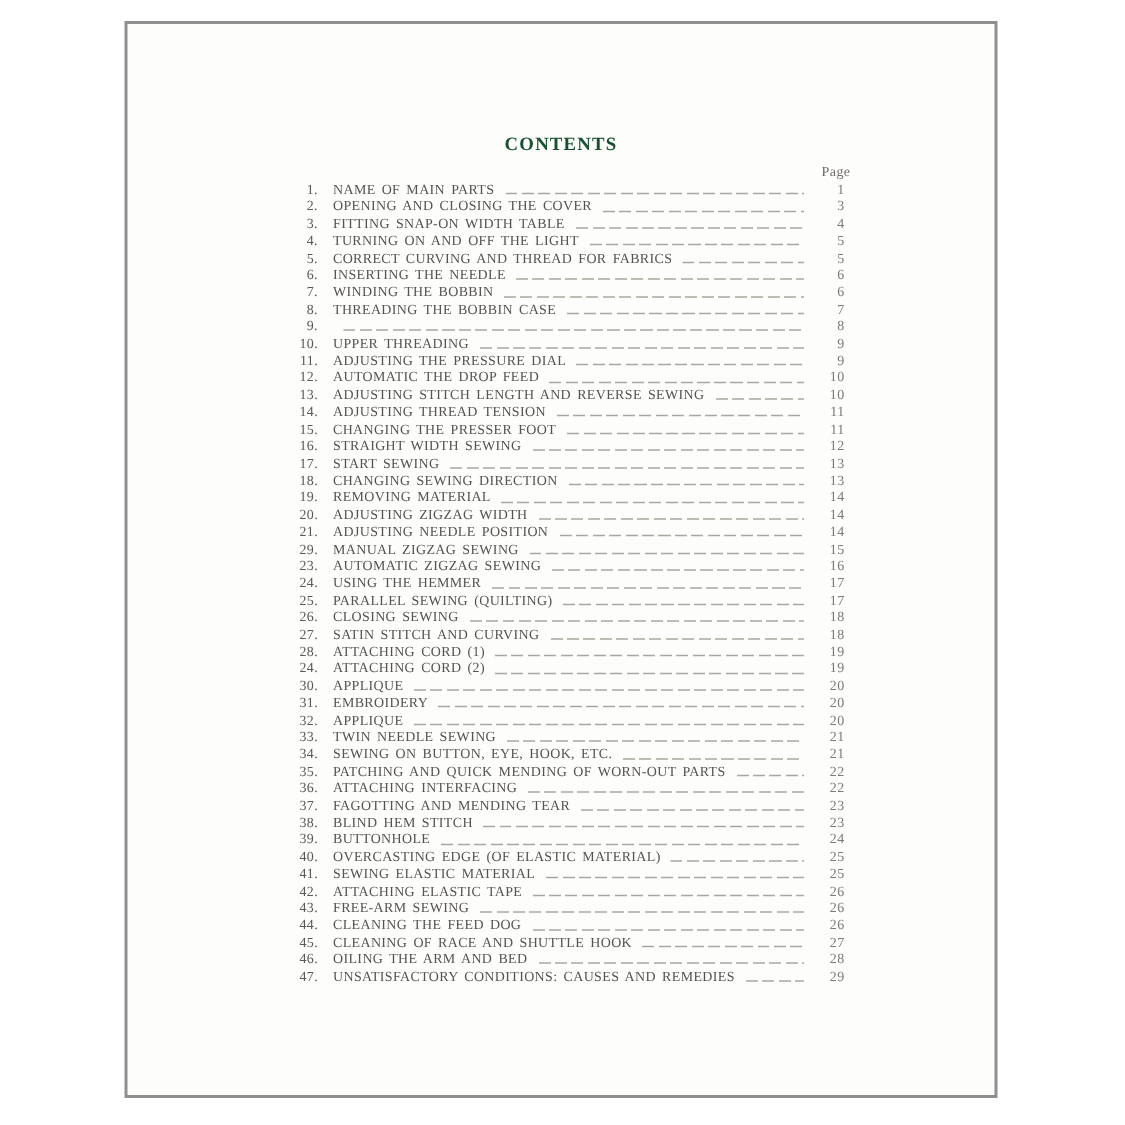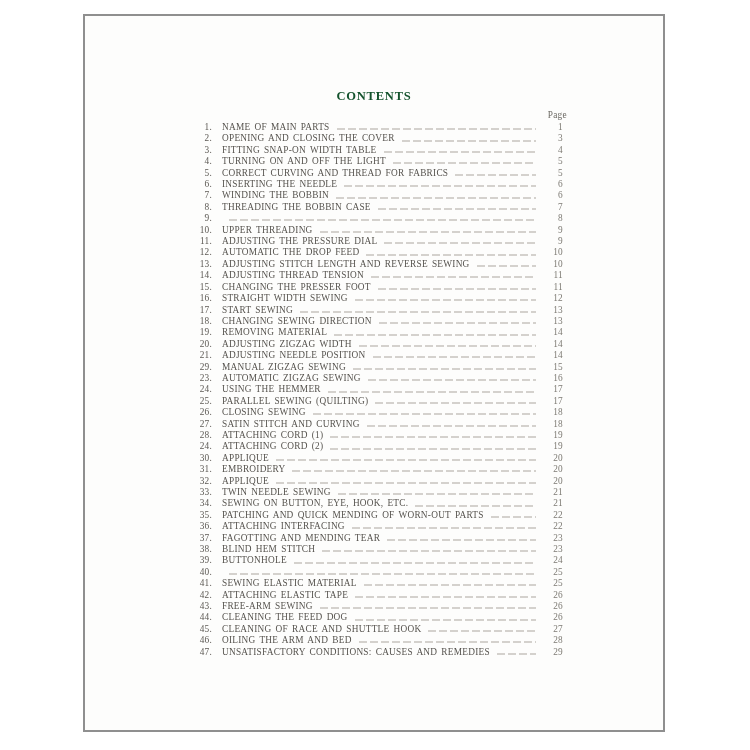--- a/index.html
+++ b/index.html
@@ -326,20 +326,21 @@
           <span class="pg">23</span>
         </div>
         <div class="row">
           <span class="num">39.</span>
           <span class="entry-title">BUTTONHOLE</span>
           <span class="leader"></span>
           <span class="pg">24</span>
         </div>
         <div class="row">
           <span class="num">40.</span>
+          <span class="entry-title">OVERCASTING EDGE (OF ELASTIC MATERIAL)</span>
           <span class="leader"></span>
           <span class="pg">25</span>
         </div>
         <div class="row">
           <span class="num">41.</span>
           <span class="entry-title">SEWING ELASTIC MATERIAL</span>
           <span class="leader"></span>
           <span class="pg">25</span>
         </div>
         <div class="row">

